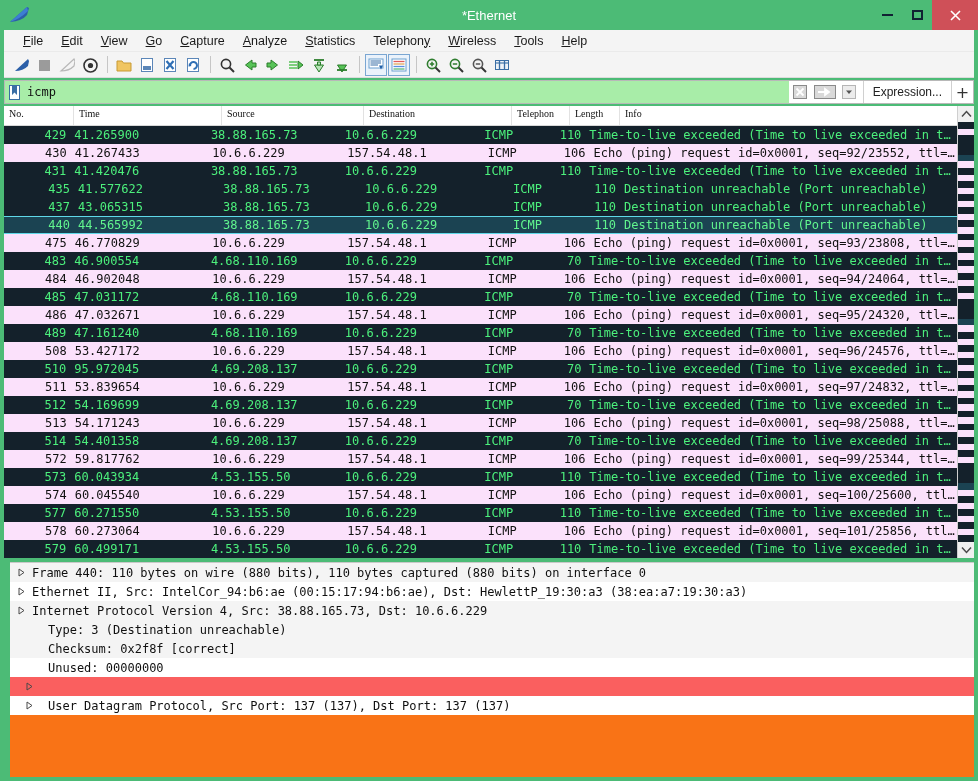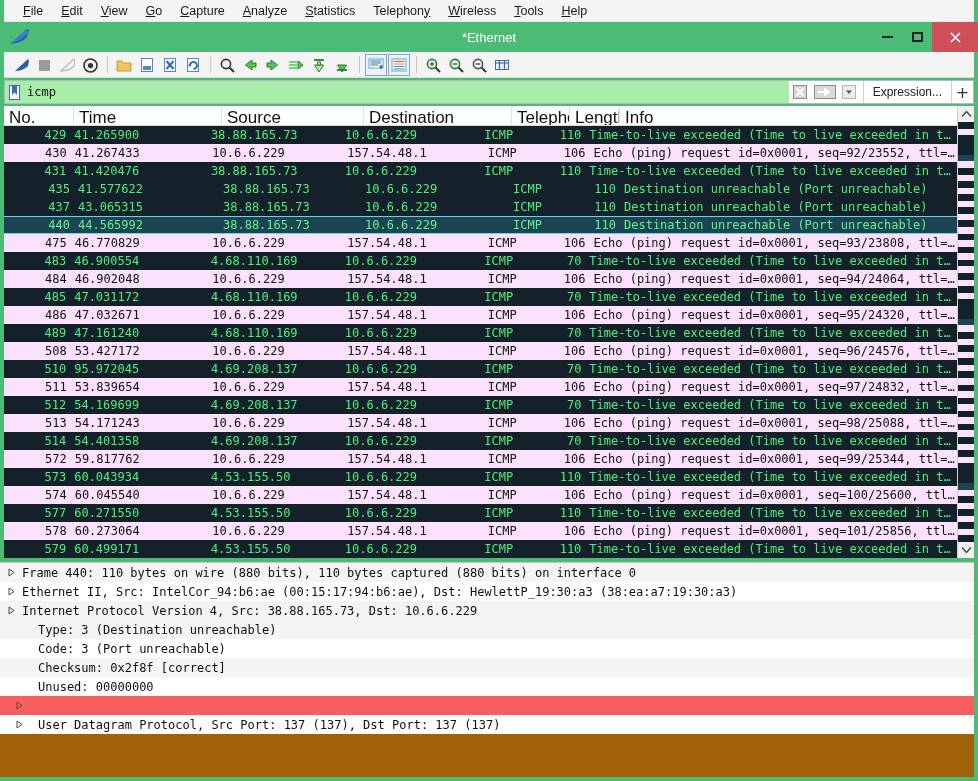--- a/index.html
+++ b/index.html
@@ -141,24 +141,24 @@
     overflow: hidden;
   }
   #plist-head {
     flex: 0 0 20px; height: 20px;
     display: flex;
     background: #ffffff;
     border-bottom: 1px solid #d8d8d8;
     font-family: "Liberation Sans", sans-serif;
   }
   .hcell {
-    font-size: 17px; color: #111;
+    font-size: 10px; color: #111;
     padding: 2px 4px 0 5px;
     border-right: 1px solid #e2e2e2;
-    overflow: hidden; white-space: nowrap;
+    overflow: hidden; white-space: nowrap; font-family: Liberation Serif, serif;
   }
   #plist-body { flex: 1 1 auto; overflow: hidden; position: relative; }
   .prow {
     height: 18px; display: flex; align-items: center;
     font-family: "DejaVu Sans Mono", monospace;
     font-size: 12px;
     white-space: nowrap;
     position: relative;
   }
   .prow.dark { background: #14212b; color: #4cf07c; }
@@ -207,22 +207,22 @@
     background: rgba(175,175,175,0.80);
     border: 1px solid #9a9a9a;
   }
 
   
   #splitter { flex: 0 0 4px; height: 4px; background: #4cbb76; margin: 0 4px; }
 
   
   #detail-wrap {
     flex: 1 1 auto;
-    margin: 0 4px 4px 0;
-    background: #a16207;
+    margin: 0 4px 4px 10px;
+    background: #f97316;
     overflow: hidden;
     position: relative;
     border-top: 1px solid #c9c9c9;
   }
   .drow {
     height: 19px; display: flex; align-items: center;
     font-family: "DejaVu Sans Mono", monospace;
     font-size: 12px; color: #101010;
     white-space: nowrap;
     background: #f4f4f4;
@@ -234,57 +234,57 @@
     display:flex; align-items:center; justify-content:center;
     color: #4a4a4a; font-size: 9px;
   }
   .d-arrow.ind { width: 38px; flex: 0 0 38px; }
   .d-text { overflow: hidden; text-overflow: ellipsis; }
 </style>
 </head>
 <body>
 
 <div id="window">
+
+  <div id="titlebar">
+    <div id="app-logo">
+      <svg width="26" height="20" viewBox="0 0 26 20">
+        <path d="M2 17 L19 2 L21 3 L19 10 Q14 16 2 17 Z" fill="#2b5fa8"></path>
+        <path d="M2 17 L19 2 L20 6 Q12 14 2 17 Z" fill="#3d7dd4"></path>
+      </svg>
+    </div>
+    <div id="title-text">*Ethernet</div>
+    <div id="win-buttons">
+      <div class="win-btn">
+          <span class="glyph-min"></span>
+        </div>
+      <div class="win-btn">
+          <span class="glyph-max"></span>
+        </div>
+      <div class="win-btn close">
+        <svg width="13" height="13" viewBox="0 0 13 13">
+          <path d="M2 2 L11 11 M11 2 L2 11" stroke="#ffffff" stroke-width="1.6" fill="none"></path>
+        </svg>
+      </div>
+    </div>
+  </div>
 
   <div id="menubar">
       <div class="menu-item"><u>F</u>ile</div>
       <div class="menu-item"><u>E</u>dit</div>
       <div class="menu-item"><u>V</u>iew</div>
       <div class="menu-item"><u>G</u>o</div>
       <div class="menu-item"><u>C</u>apture</div>
       <div class="menu-item"><u>A</u>nalyze</div>
       <div class="menu-item"><u>S</u>tatistics</div>
       <div class="menu-item">Telephon<u>y</u></div>
       <div class="menu-item"><u>W</u>ireless</div>
       <div class="menu-item"><u>T</u>ools</div>
       <div class="menu-item"><u>H</u>elp</div>
     </div>
-
-  <div id="titlebar">
-    <div id="app-logo">
-      <svg width="26" height="20" viewBox="0 0 26 20">
-        <path d="M2 17 L19 2 L21 3 L19 10 Q14 16 2 17 Z" fill="#2b5fa8"></path>
-        <path d="M2 17 L19 2 L20 6 Q12 14 2 17 Z" fill="#3d7dd4"></path>
-      </svg>
-    </div>
-    <div id="title-text">*Ethernet</div>
-    <div id="win-buttons">
-      <div class="win-btn">
-          <span class="glyph-min"></span>
-        </div>
-      <div class="win-btn">
-          <span class="glyph-max"></span>
-        </div>
-      <div class="win-btn close">
-        <svg width="13" height="13" viewBox="0 0 13 13">
-          <path d="M2 2 L11 11 M11 2 L2 11" stroke="#ffffff" stroke-width="1.6" fill="none"></path>
-        </svg>
-      </div>
-    </div>
-  </div>
 
   <div id="toolbar">
       <div class="tb" title="Start capturing packets">
         <svg width="16" height="16" viewBox="0 0 16 16">
           <path d="M2 14 L15 2 L16 4 L15 9 Q10 14 2 14 Z" fill="#2b5fa8"></path>
         </svg>
       </div>
       <div class="tb" title="Stop capturing packets">
         <svg width="16" height="16" viewBox="0 0 16 16">
           <rect x="3" y="3" width="11" height="11" fill="#9b9b9b"></rect>
@@ -781,24 +781,20 @@
           <svg width="9" height="9" viewBox="0 0 9 9">
             <path d="M2 1 L7 4.5 L2 8 Z" fill="none" stroke="#4a4a4a" stroke-width="1"></path>
           </svg>
         </div>
         <div class="d-text">Internet Protocol Version 4, Src: 38.88.165.73, Dst: 10.6.6.229</div>
       </div>
       <div class="drow">
         <div class="d-arrow ind"></div>
         <div class="d-text">Type: 3 (Destination unreachable)</div>
       </div>
-      <div class="drow alt">
-        <div class="d-arrow ind"></div>
-        <div class="d-text">Code: 3 (Port unreachable)</div>
-      </div>
       <div class="drow">
         <div class="d-arrow ind"></div>
         <div class="d-text">Checksum: 0x2f8f [correct]</div>
       </div>
       <div class="drow alt">
         <div class="d-arrow ind"></div>
         <div class="d-text">Unused: 00000000</div>
       </div>
       <div class="drow hl">
         <div class="d-arrow ind">

